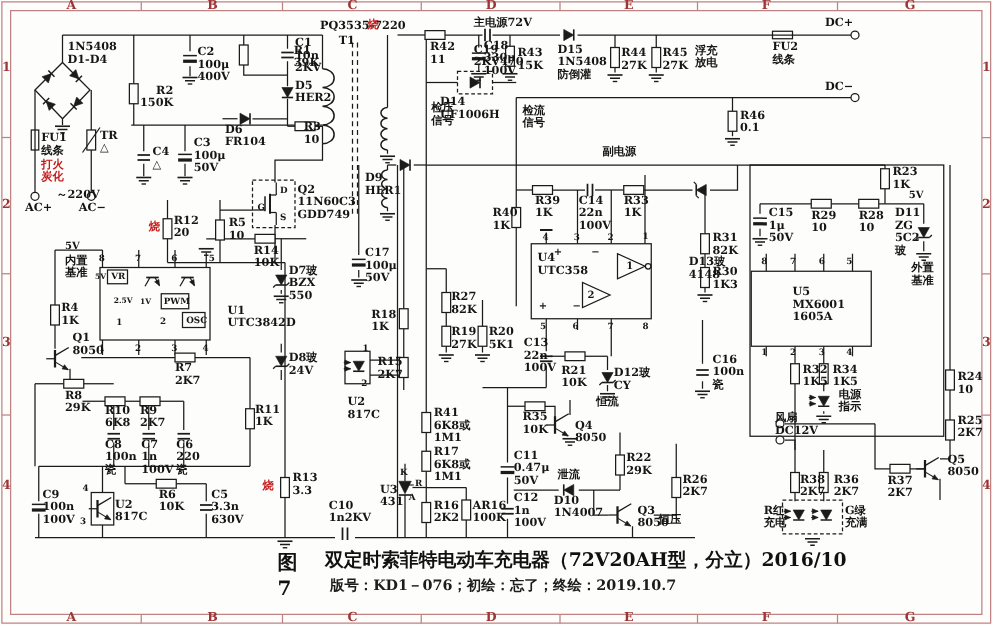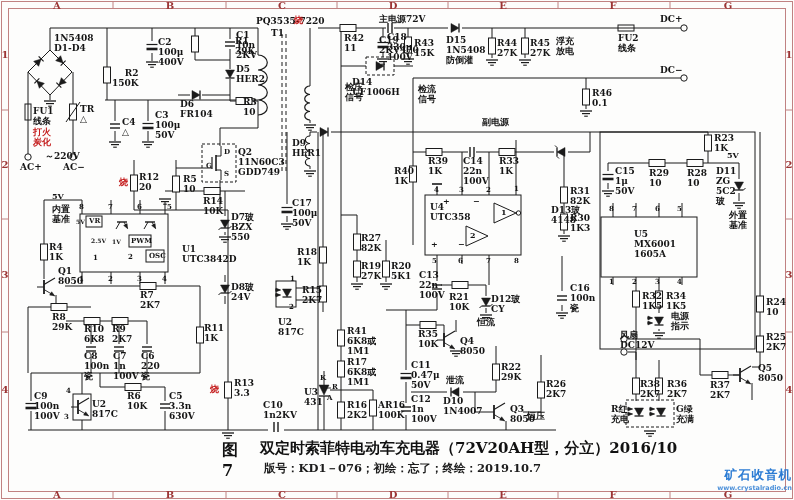--- a/index.html
+++ b/index.html
@@ -1169,17 +1169,13 @@
       <span class="gl" style="left: 5px; top: 274px;">3</span>
       <span class="gl" style="left: 789px; top: 274px;">3</span>
       <span class="gl" style="left: 5px; top: 389px;">4</span>
       <span class="gl" style="left: 789px; top: 389px;">4</span>
     </div>
   <div id="titleblock">
     <span id="fig">图7</span>
     <span id="maintitle">双定时索菲特电动车充电器（72V20AH型，分立）2016/10</span>
     <span id="subtitle">版号：KD1－076；初绘：忘了；终绘：2019.10.7</span>
   </div>
-  <div id="watermark">
-    <div id="wmname">矿石收音机</div>
-    <div id="wmurl">www.crystalradio.cn</div>
-  </div>
 </div>
 
 </body></html>

